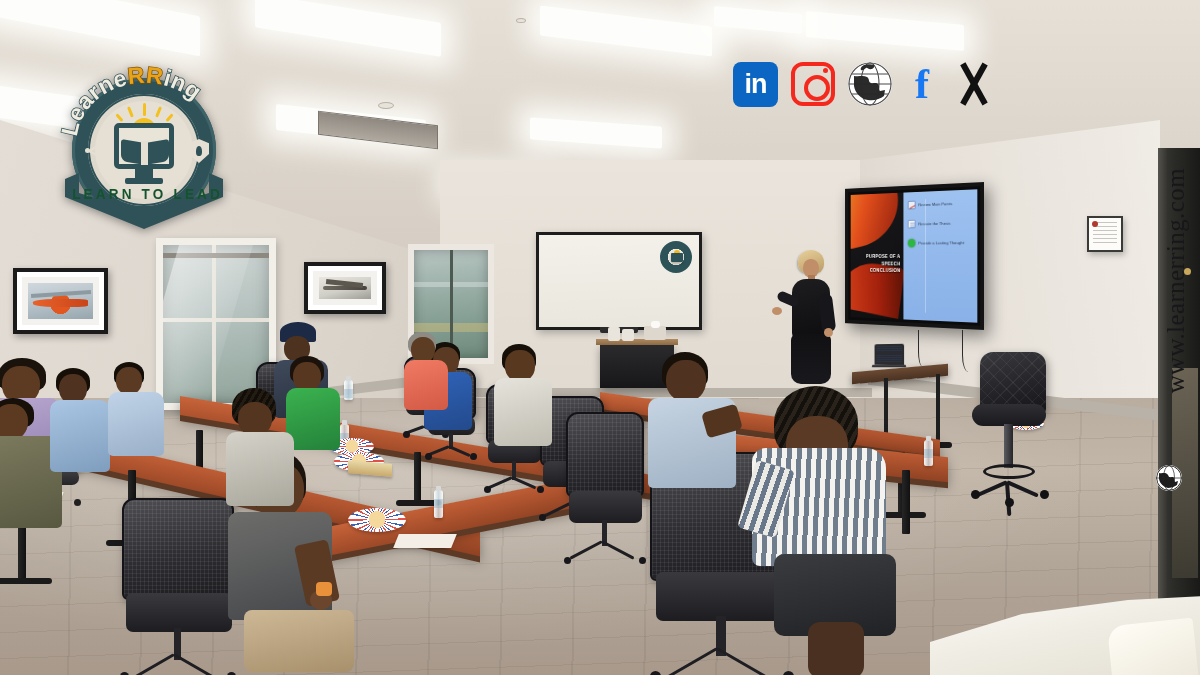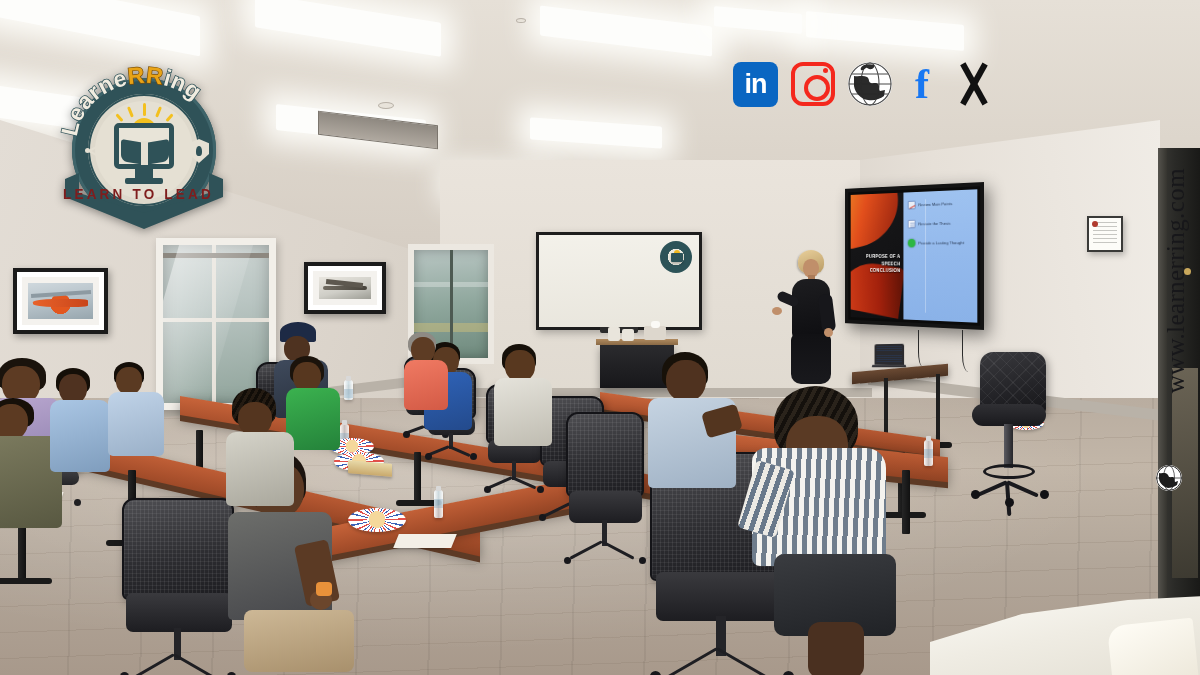--- a/index.html
+++ b/index.html
@@ -545,22 +545,22 @@
   #brand-logo .shield:after{
     content:""; position:absolute; left:7px; top:7px; width:6px; height:10px;
     background:#2f5258; border-radius:50% 50% 40% 40%;
   }
   #brand-logo .banner {
     position:absolute; left:2px; top:100px; width:158px; height:56px;
     background:#2f5258;
     clip-path: polygon(0 6px, 14px 0, 14px 20px, 50% 40px, 144px 20px, 144px 0, 158px 6px, 158px 24px, 50% 56px, 0 24px);
   }
   #brand-logo .banner-tx {
-    position:absolute; left:0; top:114px; width:160px; text-align:left;
-    color:#7f1d1d; font-size:13.5px; font-weight:700; letter-spacing:3.2px;
+    position:absolute; left:0; top:114px; width:160px; text-align:right;
+    color:#14532d; font-size:13.5px; font-weight:700; letter-spacing:3.2px;
     transform:scaleY(1.05);
   }
   #brand-logo .arc-tx {
     position:absolute; left:0; top:14px; width:162px; height:60px;
   }
   #brand-logo .arc-tx svg { width:162px; height:60px; overflow:visible; }
 
   
   #social-row {
     position:absolute; left:733px; top:58px; height:52px;

